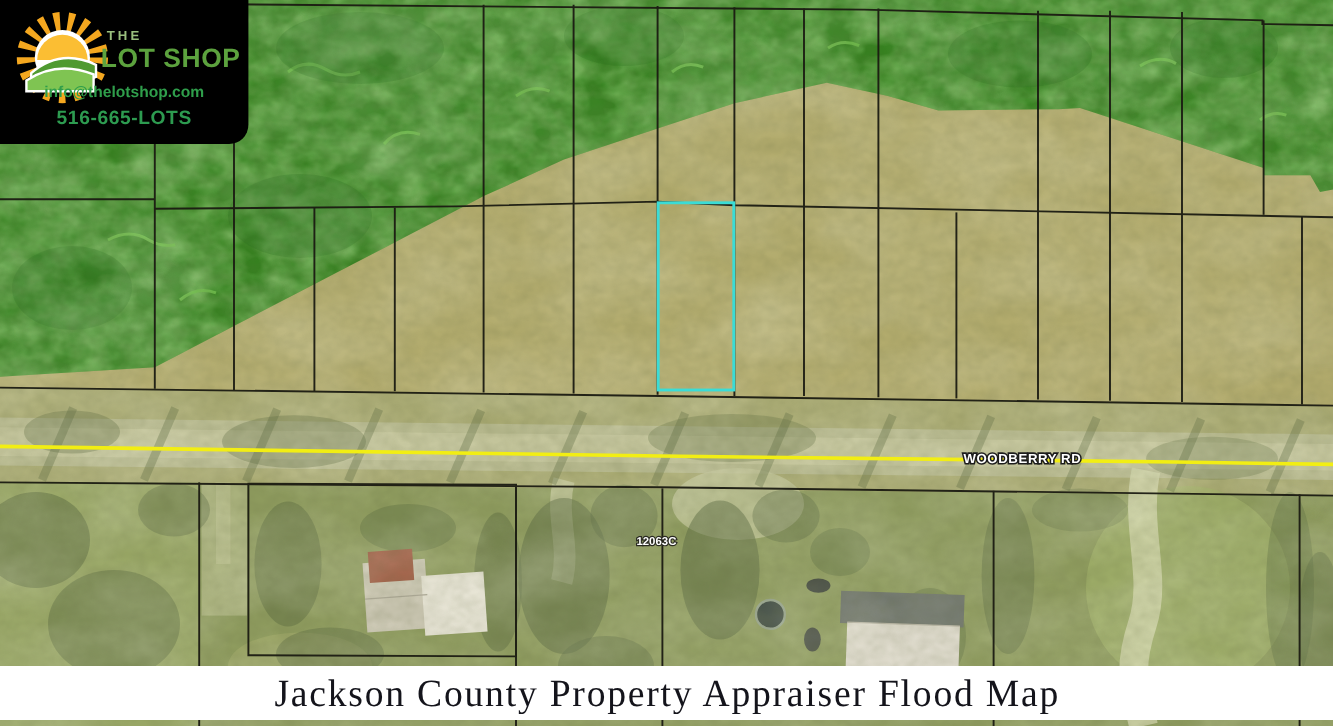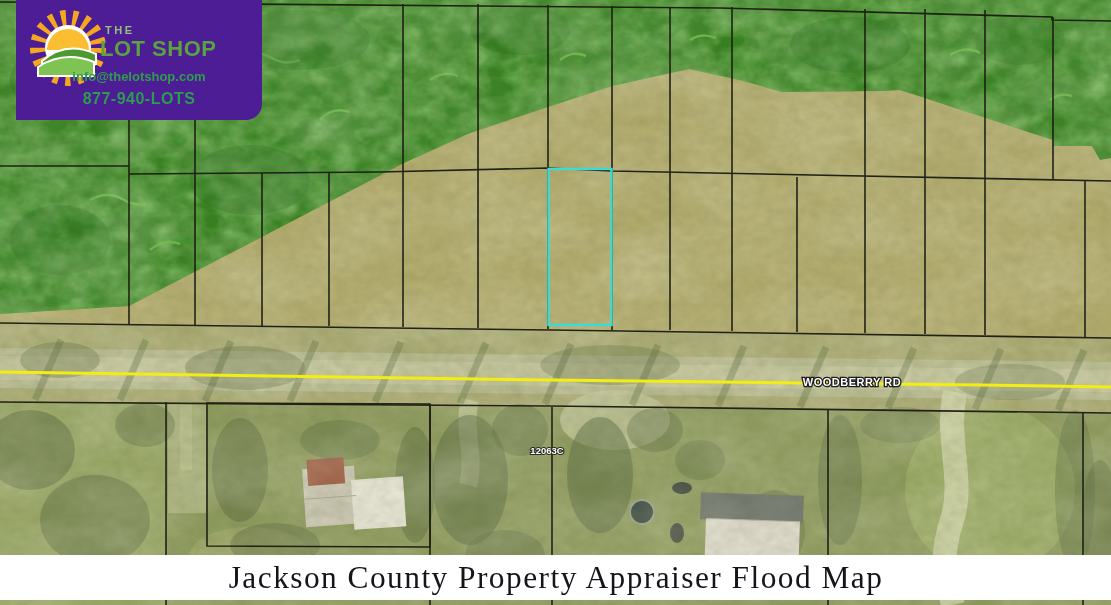--- a/index.html
+++ b/index.html
@@ -1,21 +1,21 @@
 <!DOCTYPE html>
 <html><head>
 <meta charset="utf-8">
 <style>
   html,body{margin:0;padding:0;background:#222;}
   .stage{position:relative;width:1111px;height:605px;overflow:hidden;
          font-family:"Liberation Sans",sans-serif;background:#b2ab6d;}
   .stage svg.map{position:absolute;left:0;top:0;}
   
-  .logo-card{position:absolute;left:16px;top:0;width:207px;height:120px;background:#4c1d95;
-             border-radius:0 0 16px 0;z-index:5;padding-left:39px;}
+  .logo-card{position:absolute;left:0;top:0;width:207px;height:120px;background:#000000;
+             border-radius:0 0 16px 0;z-index:5;}
   .logo-card .sun{position:absolute;left:6px;top:4px;}
   .brand-the{position:absolute;left:89px;top:24px;font-size:11px;font-weight:bold;
              letter-spacing:2.5px;color:#9abf7d;}
   .brand-name{position:absolute;left:84px;top:36px;font-size:22px;font-weight:bold;
               letter-spacing:.5px;color:#5ca23e;}
   .brand-email{position:absolute;left:0;top:69px;width:100%;text-align:center;
                font-size:13px;font-weight:bold;color:#2f9e4b;}
   .brand-phone{position:absolute;left:0;top:90px;width:100%;text-align:center;
                font-size:16px;font-weight:bold;letter-spacing:.5px;color:#2d9b50;}
   
@@ -196,20 +196,20 @@
     <svg class="sun" width="92" height="84" viewBox="0 0 92 84">
       <circle cx="46" cy="44" r="30" fill="none" stroke="#f4a71f" stroke-width="16" stroke-dasharray="4.8 6.4"></circle>
       <circle cx="46" cy="44" r="23" fill="#ffffff"></circle>
       <path d="M25,46 A21,21 0 0 1 67,46 Z" fill="#fbbe33"></path>
       <path d="M20,57 Q44,36 74,50 L74,60 Q45,72 20,63 Z" fill="#4f9a30" stroke="#ffffff" stroke-width="2"></path>
       <path d="M16,63 Q42,46 72,58 L72,72 L16,72 Z" fill="#7fc452" stroke="#ffffff" stroke-width="2"></path>
     </svg>
     <div class="brand-the">THE</div>
     <div class="brand-name">LOT SHOP</div>
     <div class="brand-email">info@thelotshop.com</div>
-    <div class="brand-phone">877-940-LOTS</div>
+    <div class="brand-phone">516-665-LOTS</div>
   </div>
 
   <div class="footer-bar">
     <span class="footer-title">Jackson County Property Appraiser Flood Map</span>
   </div>
 
 </div>
 
 </body></html>

